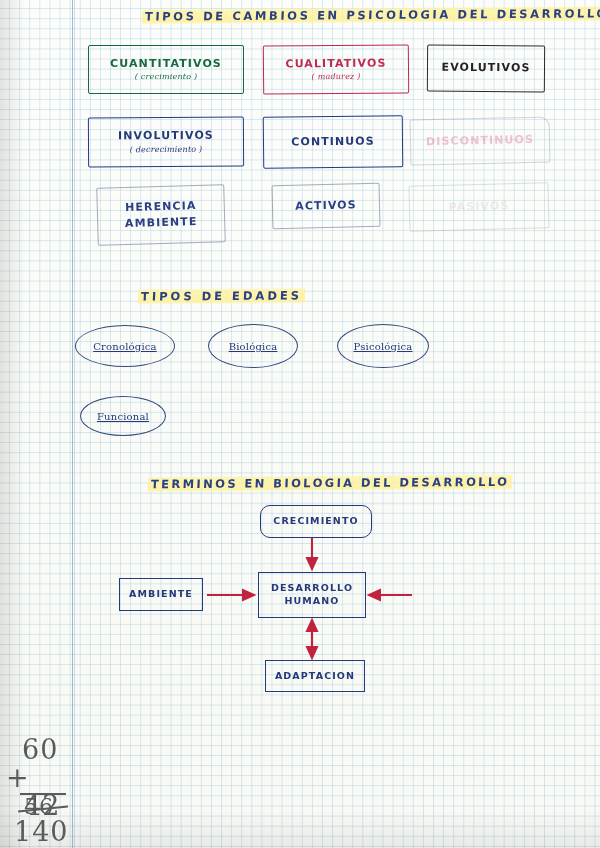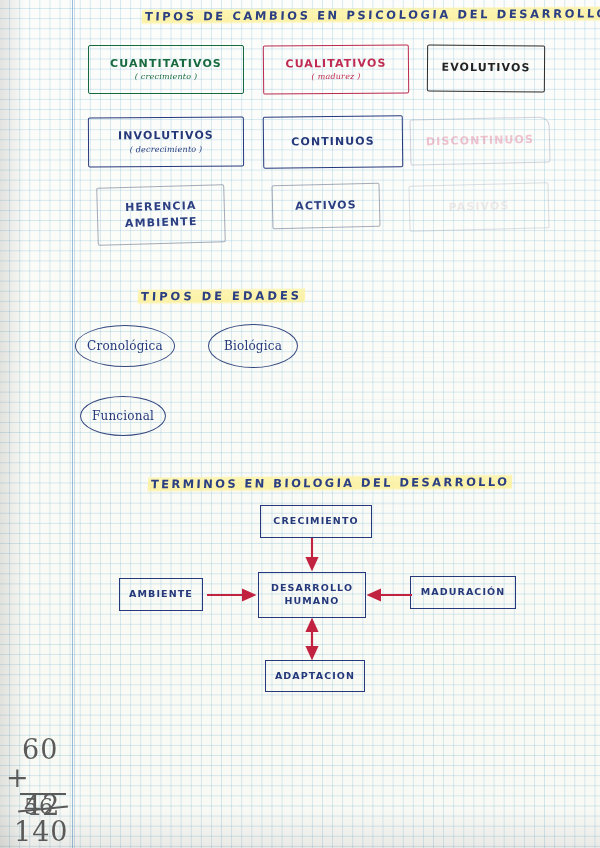--- a/index.html
+++ b/index.html
@@ -118,21 +118,21 @@
   .ell{
     position:absolute;
     box-sizing:border-box;
     display:flex;align-items:center;justify-content:center;
     border:1.5px solid #33477f;
     border-radius:50%;
     text-align:center;
   }
   .ell span{
     font-family:"DejaVu Serif",serif;
-    font-size:12px;color:#24387a;letter-spacing:.2px;
+    font-size:10px;color:#24387a;letter-spacing:.2px;text-decoration:underline;
   }
 
   
   .fbox{
     position:absolute;box-sizing:border-box;
     display:flex;flex-direction:column;
     align-items:center;justify-content:center;text-align:center;
     border:1.5px solid #26397c;
   }
   .fbox span{
@@ -211,43 +211,43 @@
   <div class="title hw" style="left:138px;top:289px;letter-spacing:3px;">
     <span class="hl">TIPOS DE EDADES</span>
   </div>
 
   <div class="ell" style="left:75px;top:325px;width:100px;height:42px;">
     <span>Cronológica</span>
   </div>
   <div class="ell" style="left:208px;top:324px;width:90px;height:44px;">
     <span>Biológica</span>
   </div>
+  <div class="ell" style="left:337px;top:324px;width:92px;height:44px;">
+    <span>Psicológica</span>
+  </div>
   <div class="ell" style="left:80px;top:396px;width:86px;height:40px;text-align:center;">
     <span>Funcional</span>
   </div>
 
   <div class="title hw" style="left:148px;top:476px;letter-spacing:2.4px;">
     <span class="hl">TERMINOS EN BIOLOGIA DEL DESARROLLO</span>
   </div>
 
-  <div class="fbox" style="left:260px;top:505px;width:112px;height:33px;">
+  <div class="fbox" style="left:260px;top:505px;width:112px;height:33px;border-radius:10px;">
     <span>CRECIMIENTO</span>
   </div>
 
   <div class="fbox" style="left:258px;top:572px;width:108px;height:46px;">
     <span>DESARROLLO HUMANO</span>
   </div>
 
   <div class="fbox" style="left:119px;top:578px;width:84px;height:33px;">
     <span>AMBIENTE</span>
   </div>
 
-  <div class="fbox" style="left:410px;top:576px;width:106px;height:33px;">
-    <span>MADURACIÓN</span>
-  </div>
 
   <div class="fbox" style="left:265px;top:660px;width:100px;height:32px;">
     <span>ADAPTACION</span>
   </div>
 
   <svg class="arrow" style="left:296px;top:536px;" width="40" height="40">
     <defs>
       <marker id="ah" markerWidth="7" markerHeight="7" refX="5.4" refY="3.2" orient="auto">
         <path d="M0,0 L7,3.2 L0,6.4 z" fill="#c0223f"></path>
       </marker>

